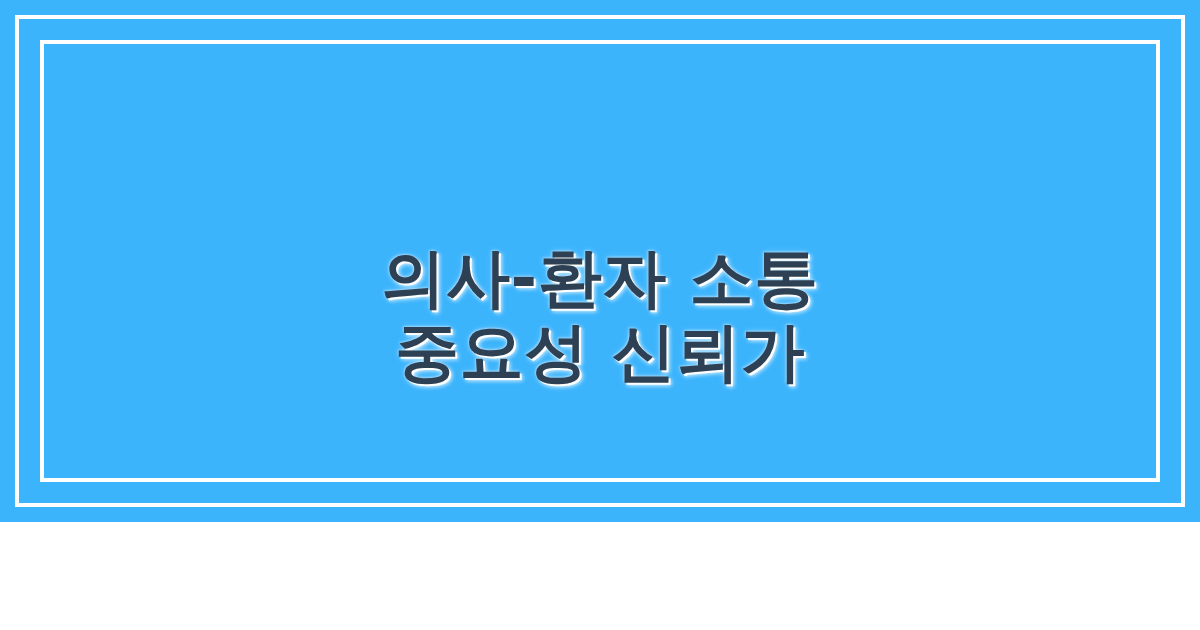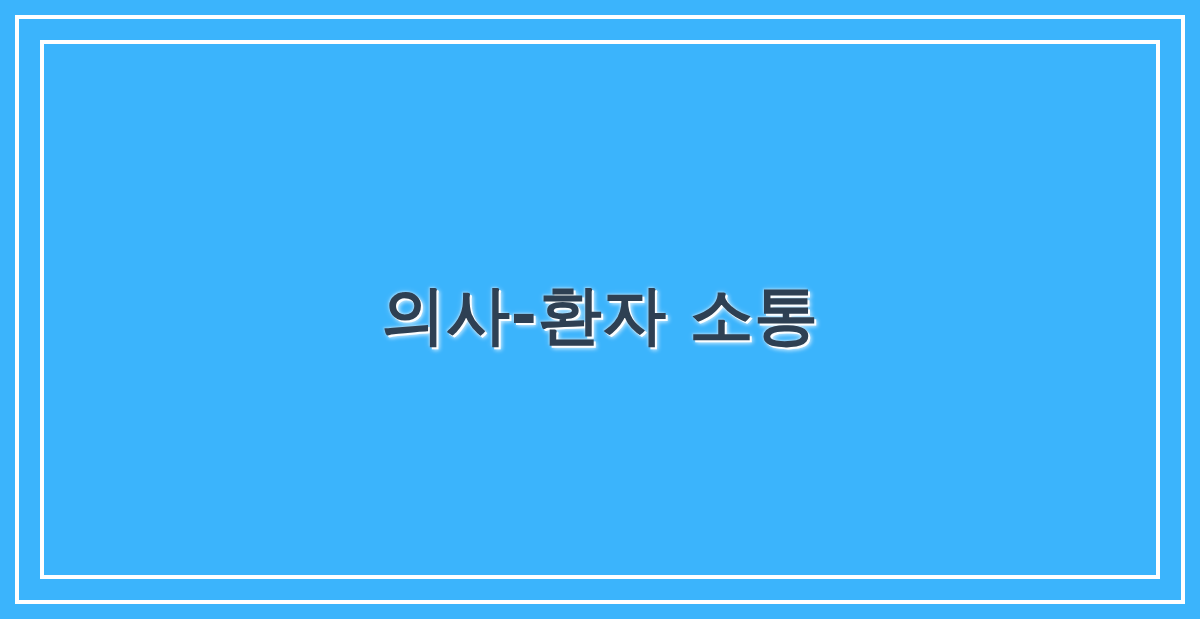--- a/index.html
+++ b/index.html
@@ -9,21 +9,21 @@
   body {
     width: 1200px;
     height: 630px;
     overflow: hidden;
     font-family: "Liberation Sans", sans-serif;
   }
 
   .card {
     position: relative;
     width: 1200px;
-    height: 619px;
+    height: 522px;
     background: #3BB4FC;
     box-sizing: border-box;
     overflow: hidden;
   }
 
   
   .frame-outer {
     position: absolute;
     left: 15px;
     top: 15px;
@@ -84,16 +84,17 @@
 <body>
 
 <div class="card">
 
   <div class="frame-outer"></div>
   <div class="frame-inner"></div>
 
   <div class="content">
     <div class="title-block">
       <span class="title-line">의사-환자 소통</span>
+      <span class="title-line">중요성 신뢰가</span>
     </div>
   </div>
 
 </div>
 
 </body></html>

